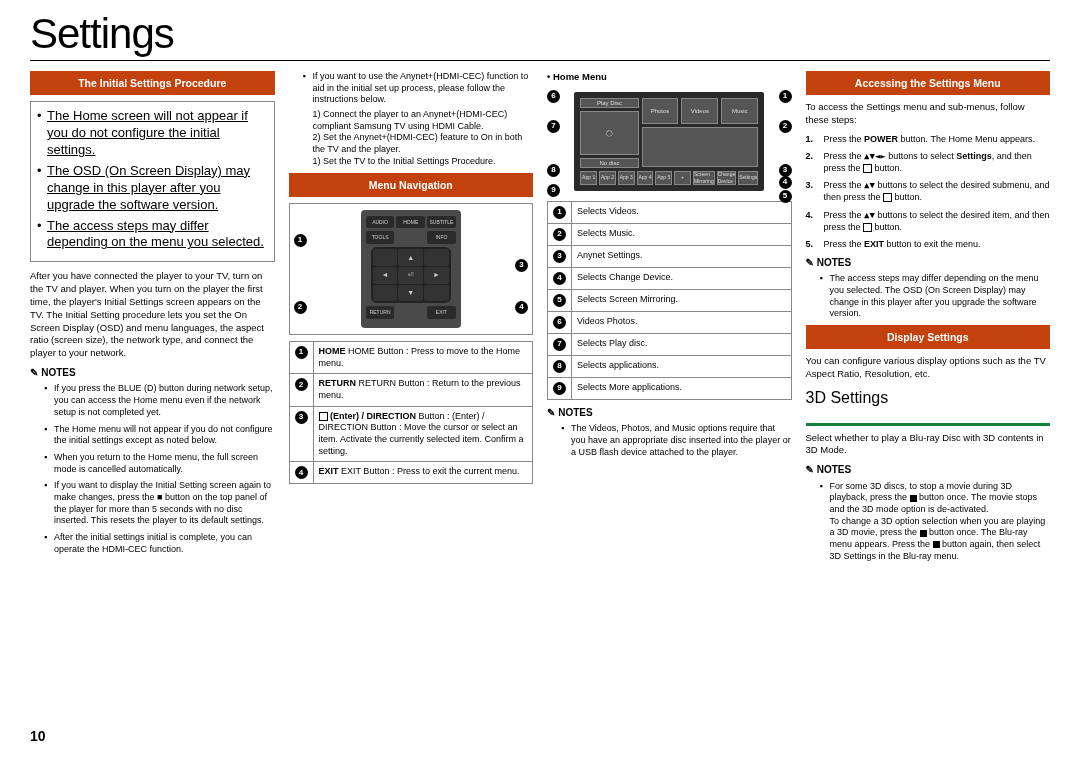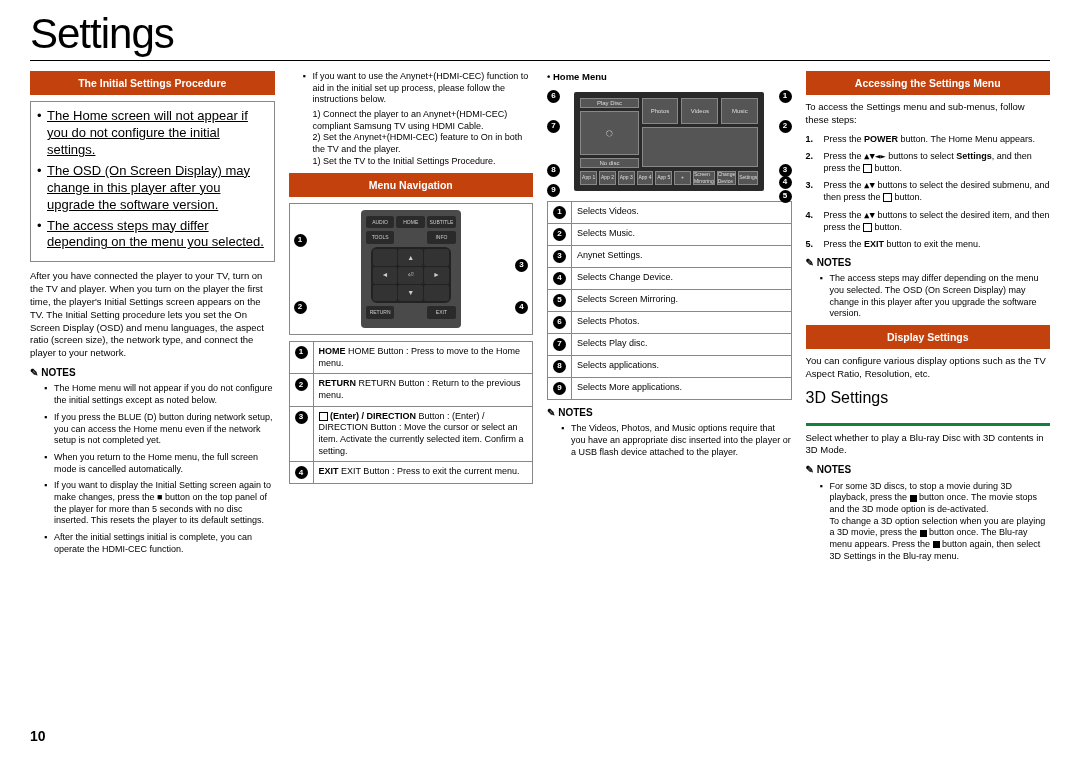--- a/index.html
+++ b/index.html
@@ -169,22 +169,22 @@
       <div class="info-box">
         <ul>
           <li>The Home screen will not appear if you do not configure the initial settings.</li>
           <li>The OSD (On Screen Display) may change in this player after you upgrade the software version.</li>
           <li>The access steps may differ depending on the menu you selected.</li>
         </ul>
       </div>
       <p class="body">After you have connected the player to your TV, turn on the TV and player. When you turn on the player the first time, the player's Initial Settings screen appears on the TV. The Initial Setting procedure lets you set the On Screen Display (OSD) and menu languages, the aspect ratio (screen size), the network type, and connect the player to your network.</p>
       <div class="notes-label">NOTES</div>
       <ul class="squares">
+        <li>If you press the BLUE (D) button during network setup, you can access the Home menu even if the network setup is not completed yet.</li>
         <li>The Home menu will not appear if you do not configure the initial settings except as noted below.</li>
-        <li>If you press the BLUE (D) button during network setup, you can access the Home menu even if the network setup is not completed yet.</li>
         <li>When you return to the Home menu, the full screen mode is cancelled automatically.</li>
         <li>If you want to display the Initial Setting screen again to make changes, press the ■ button on the top panel of the player for more than 5 seconds with no disc inserted. This resets the player to its default settings.</li>
         <li>After the initial settings initial is complete, you can operate the HDMI-CEC function.</li>
       </ul>
     </div>
 
     <div class="col">
       <ul class="squares">
         <li>
           <span>If you want to use the Anynet+(HDMI-CEC) function to aid in the initial set up process, please follow the instructions below.</span>
@@ -308,21 +308,21 @@
         <tr>
               <td class="num"><span class="callout">4</span></td>
               <td>Selects Change Device.</td>
             </tr>
         <tr>
               <td class="num"><span class="callout">5</span></td>
               <td>Selects Screen Mirroring.</td>
             </tr>
         <tr>
               <td class="num"><span class="callout">6</span></td>
-              <td>Selects Photos.</td>
+              <td>Videos Photos.</td>
             </tr>
         <tr>
               <td class="num"><span class="callout">7</span></td>
               <td>Selects Play disc.</td>
             </tr>
         <tr>
               <td class="num"><span class="callout">8</span></td>
               <td>Selects applications.</td>
             </tr>
         <tr>

